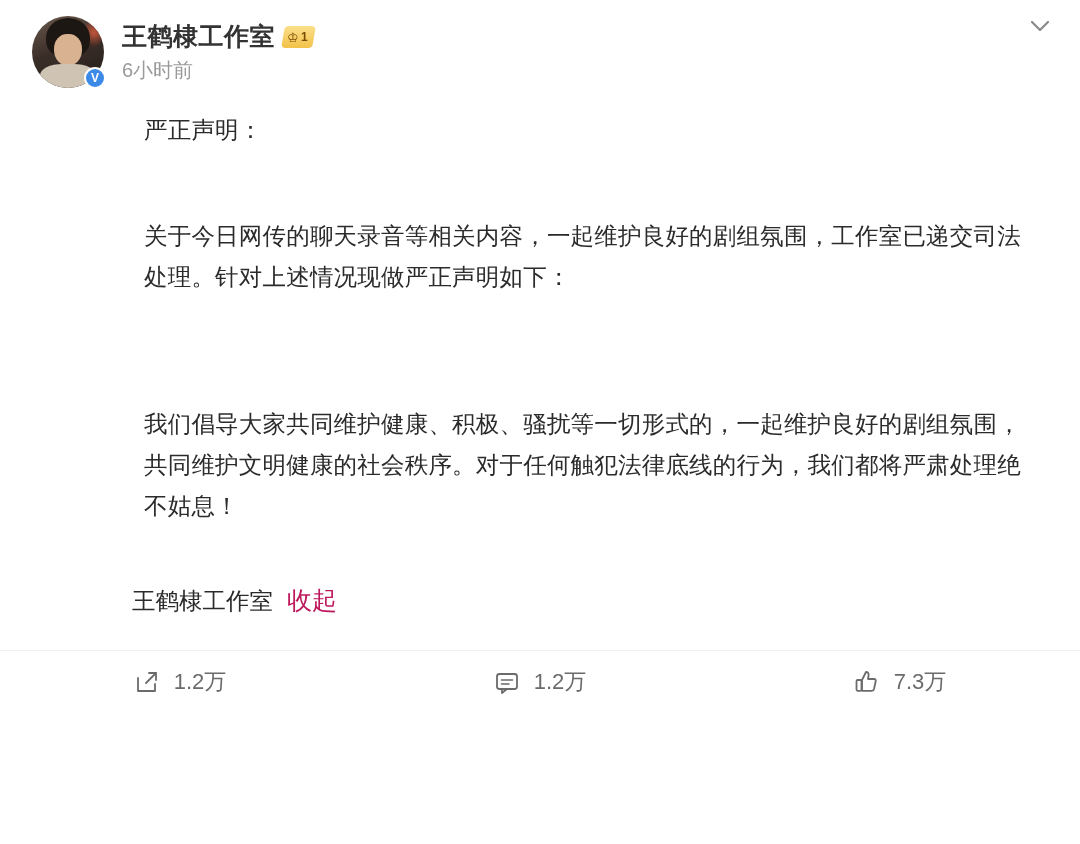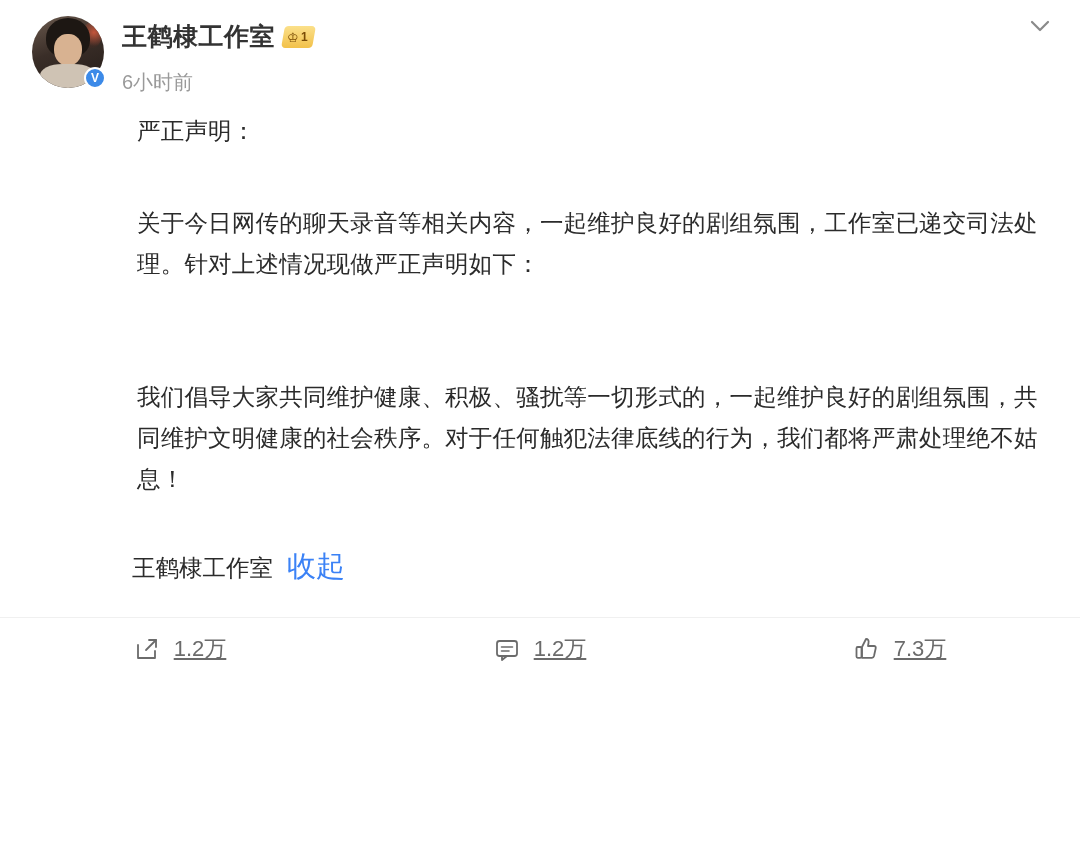--- a/index.html
+++ b/index.html
@@ -115,21 +115,21 @@
     color: #7a4c06;
     transform: skewX(10deg);
   }
   .crown-badge .lvl {
     font-size: 12px;
     color: #7a4c06;
     font-weight: bold;
     transform: skewX(10deg);
   }
   .timestamp {
-    margin-top: 16px;
+    margin-top: 4px;
     font-size: 20px;
     color: #9a9a9a;
   }
 
   .collapse-chevron {
     position: absolute;
     right: 26px;
     top: 12px;
     width: 28px;
     height: 28px;
@@ -138,57 +138,56 @@
   .collapse-chevron svg { display: block; }
 
   
   .post-body {
     padding: 10px 24px 0 132px;
     font-size: 23.5px;
     line-height: 41px;
     color: #2b2b2b;
     letter-spacing: 0.2px;
   }
-  .para { margin: 5px; white-space: pre-wrap; }
+  .para { margin: 12px; white-space: pre-wrap; }
   .spacer { height: 41px; }
 
   .signature-row {
     padding: 0 24px 0 132px;
     font-size: 23.5px;
     line-height: 41px;
     color: #2b2b2b;
     display: flex;
     align-items: baseline;
     gap: 14px;
   }
   .collapse-link {
-    color: #3b82f6;
+    color: #be185d;
     cursor: pointer;
-    font-size: 29px;
+    font-size: 25px;
   }
 
   
   .actions {
     margin-top: 28px;
     display: flex;
     border-top: 1px solid #f0f0f0;
   }
   .action {
     flex: 1;
     display: flex;
     align-items: center;
     justify-content: center;
     gap: 14px;
     padding: 16px 0 18px 0;
     cursor: pointer;
   }
   .action .label {
     font-size: 22px;
     color: #6b6b6b;
-    text-decoration: underline;
   }
   .action svg { display: block; }
 </style>
 </head>
 <body>
 
 <div class="page">
 
   <div class="post-header">
 

